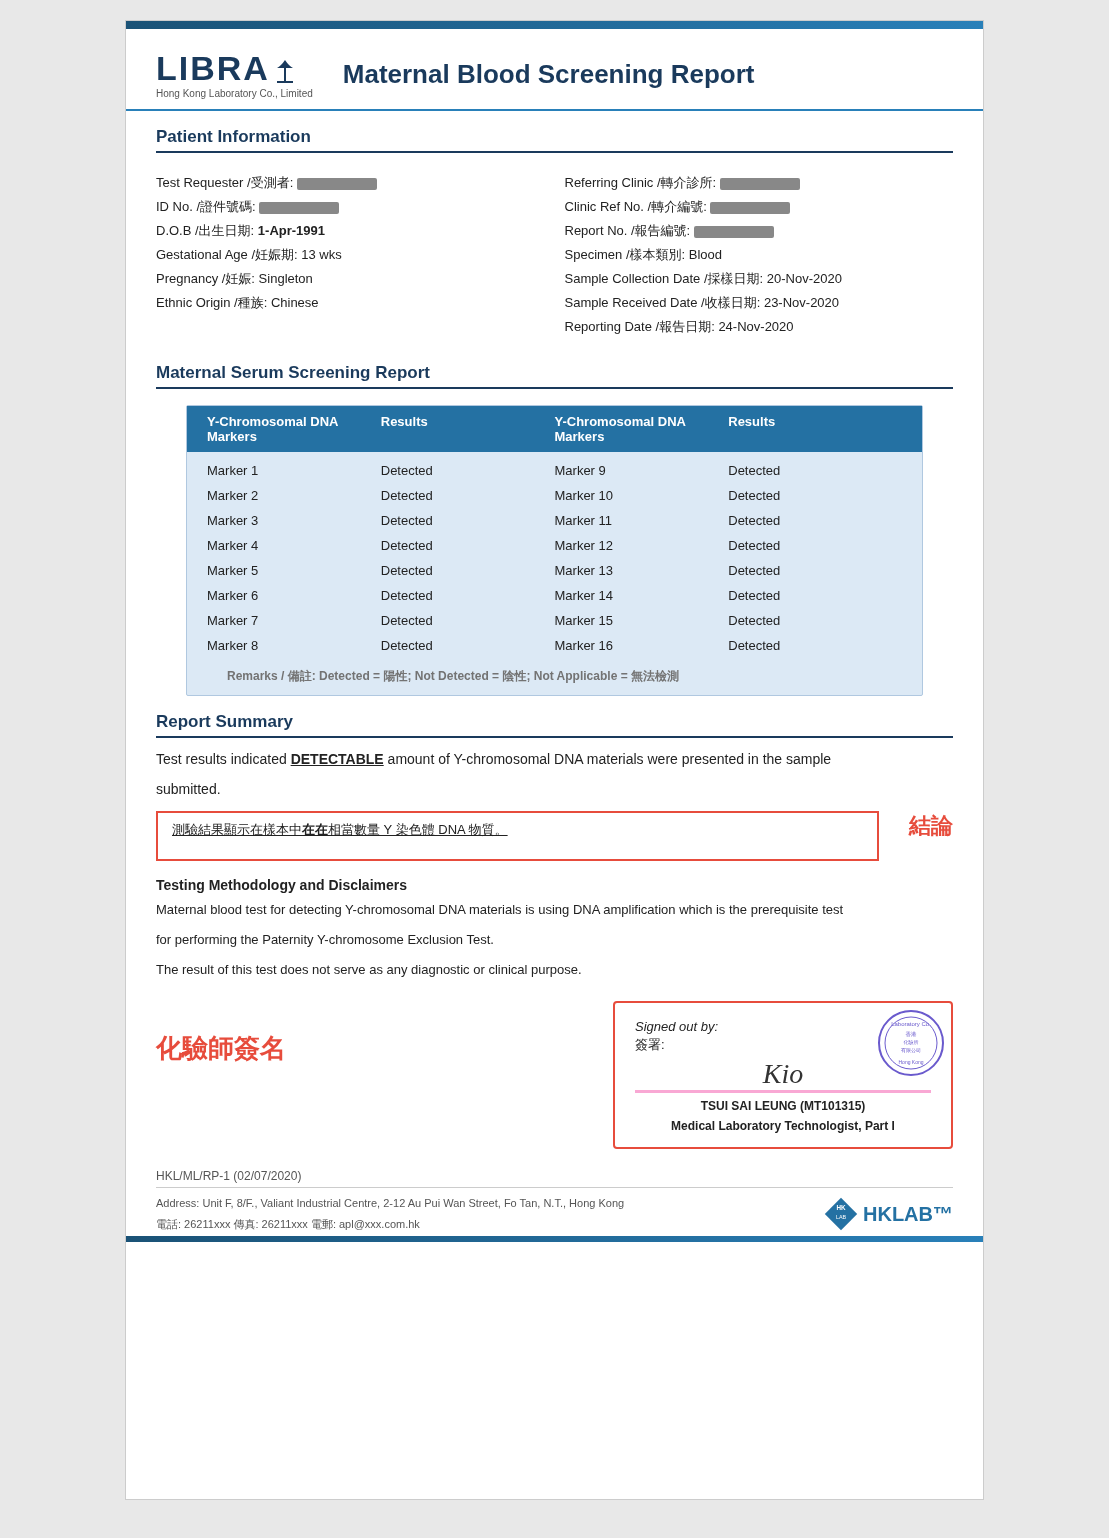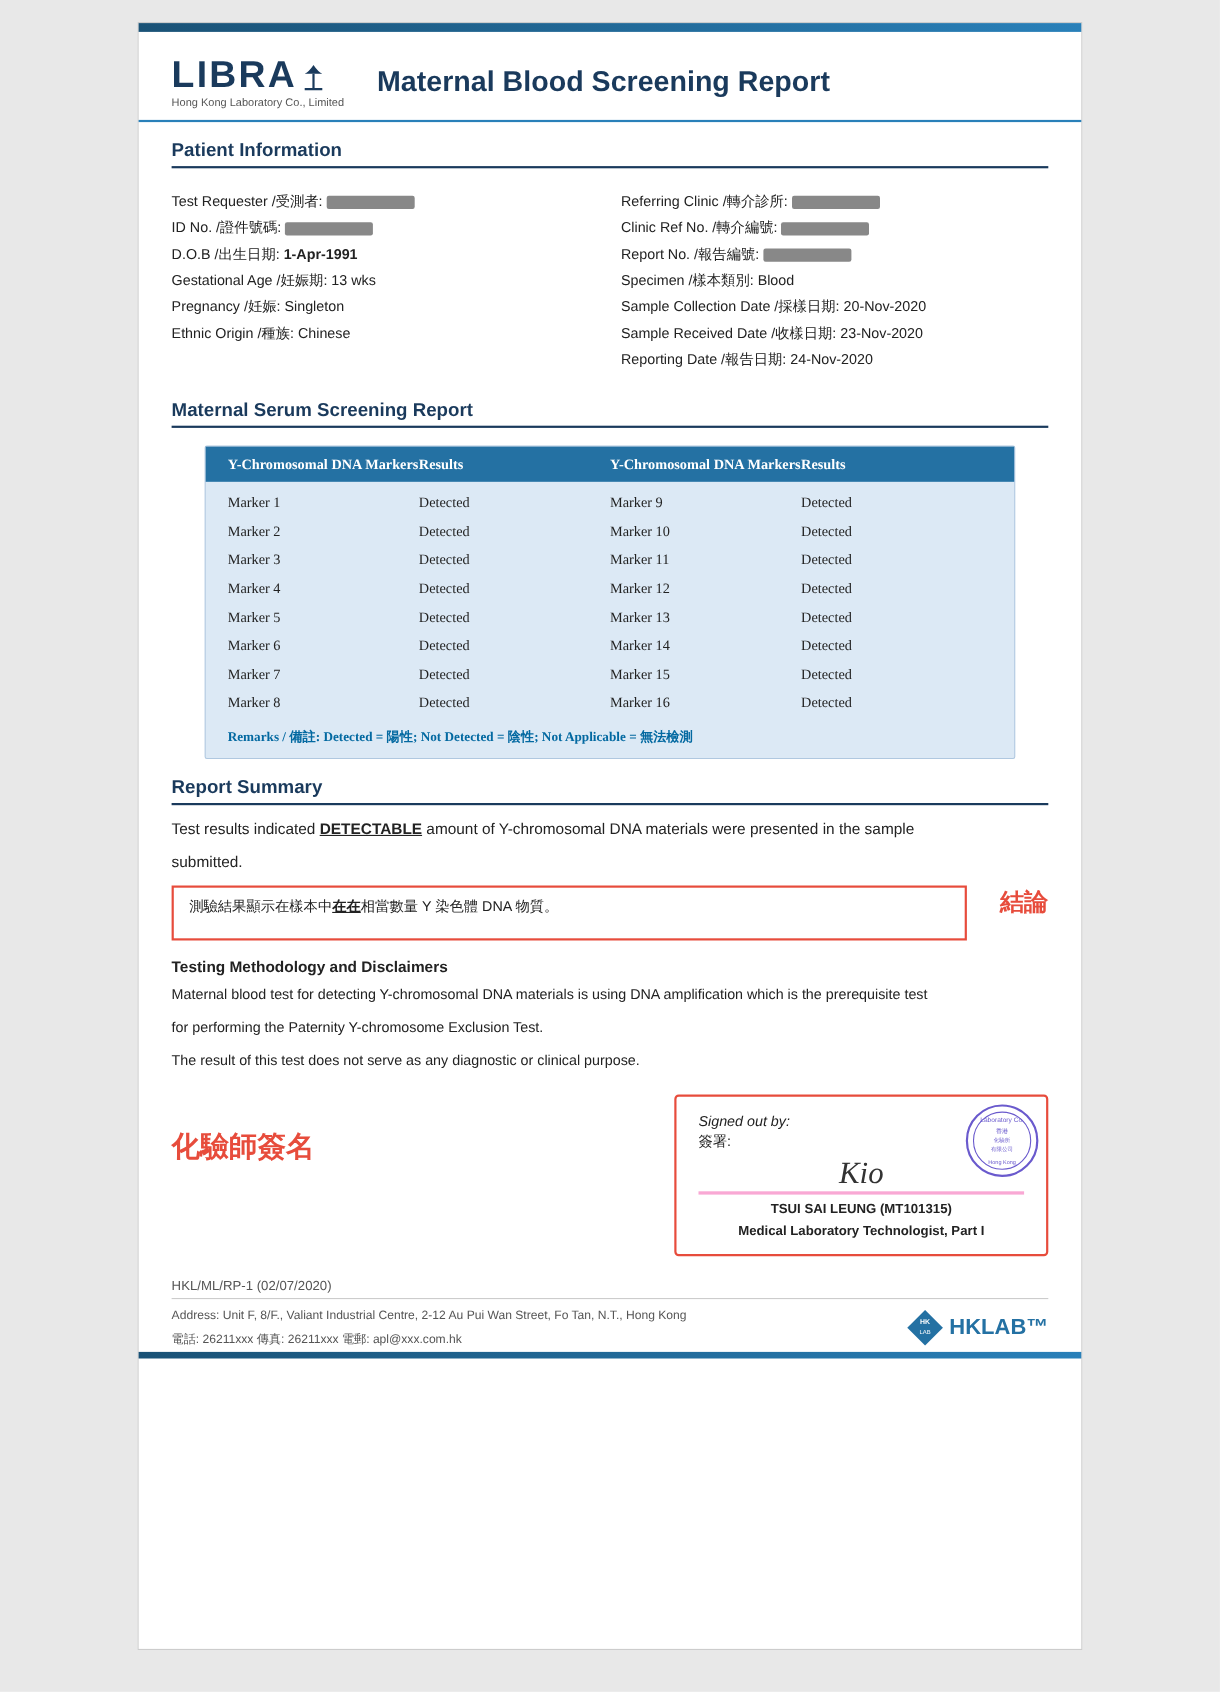--- a/index.html
+++ b/index.html
@@ -87,21 +87,20 @@
       min-width: 80px;
       height: 12px;
       vertical-align: middle;
     }
     .screening-section {
       background: #dce9f5;
       border: 1px solid #b0c8e0;
       border-radius: 2px;
       margin: 16px 30px;
       padding: 0 0 10px 0;
-      font-family: Liberation Serif, serif;
     }
     .table-header-row {
       display: grid;
       grid-template-columns: 1fr 1fr 1fr 1fr;
       background: #2471a3;
       padding: 8px 20px;
     }
     .th {
       font-size: 13px;
       font-weight: bold;
@@ -113,22 +112,23 @@
       padding: 6px 20px 0 20px;
     }
     .td {
       font-size: 13px;
       color: #222;
       padding: 5px 0;
     }
     .remarks {
       font-size: 12px;
       font-weight: bold;
-      color: #0369a1;
+      color: #737373;
       padding: 10px 20px 0 20px;
+      margin-left: 20px;
     }
     .summary-text {
       font-size: 14px;
       color: #222;
       line-height: 1.6;
       margin-bottom: 8px;
     }
     .summary-text .underline-bold {
       text-decoration: underline;
       font-weight: bold;
@@ -139,20 +139,21 @@
       gap: 30px;
       margin: 10px 0;
     }
     .summary-box {
       border: 2px solid #e74c3c;
       padding: 8px 14px;
       font-size: 13.5px;
       color: #222;
       flex: 1;
       min-height: 50px;
+      text-decoration: underline;
     }
     .summary-box .chinese {
       font-size: 13px;
     }
     .summary-box .underline-bold {
       text-decoration: underline;
       font-weight: bold;
     }
     .conclusion-label {
       font-size: 22px;

